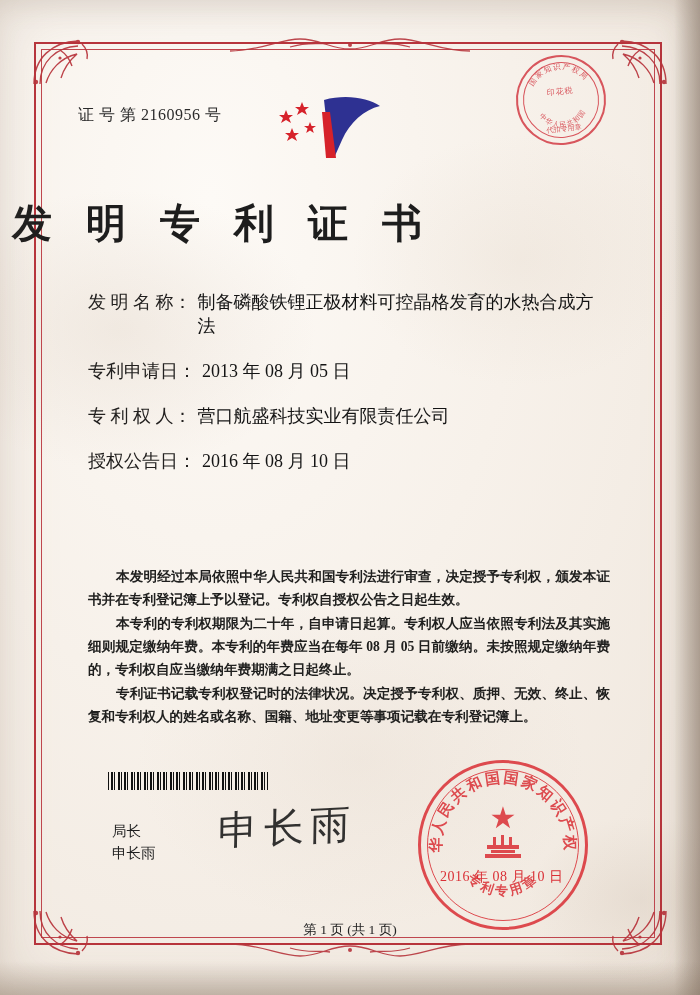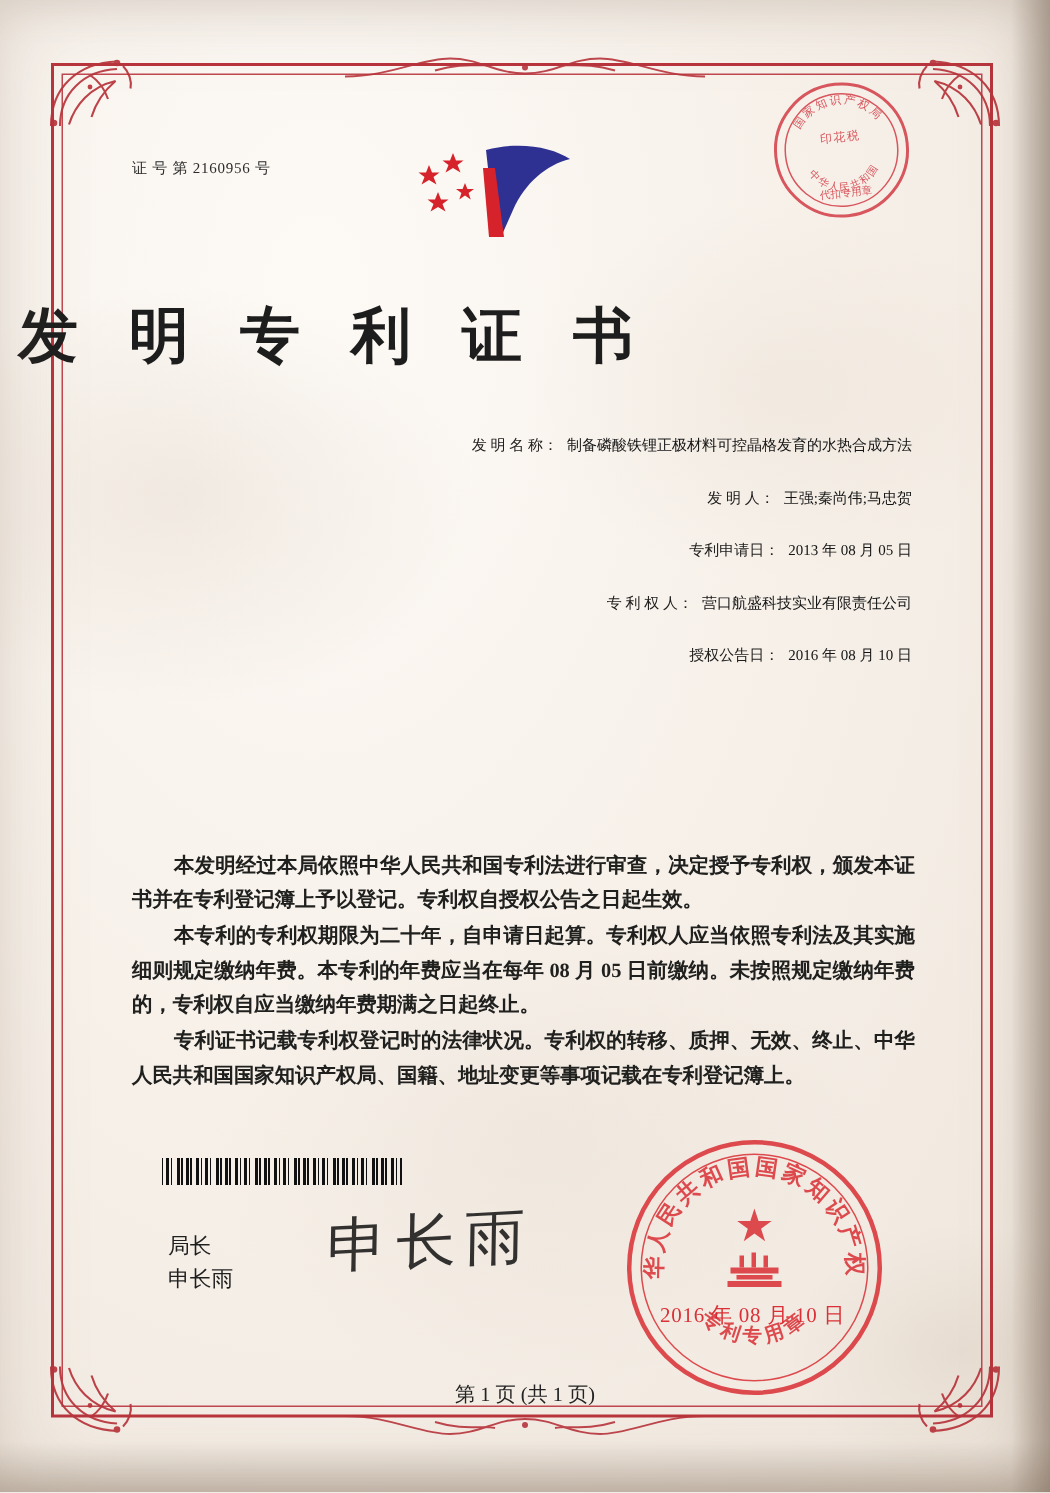--- a/index.html
+++ b/index.html
@@ -132,22 +132,22 @@
     left: 0; right: 0; bottom: 9px;
     text-align: center;
     font-size: 7px;
     letter-spacing: 0px;
     font-family: "Liberation Sans", sans-serif;
   }
 
   
   .cert-no {
     position: absolute;
-    left: 88px; top: 105px;
-    font-size: 10px;
+    left: 78px; top: 105px;
+    font-size: 16px;
     color: #2b2b2b;
     letter-spacing: 0.5px;
   }
 
   
   .title {
     position: absolute;
     left: 0; right: 0; top: 196px;
     font-size: 40px;
     font-weight: bold;
@@ -159,23 +159,22 @@
   
   .fields {
     position: absolute;
     left: 88px; top: 290px;
     width: 520px;
   }
   .field-row {
     display: flex;
     align-items: baseline;
     margin-bottom: 21px;
-    font-size: 10px;
+    font-size: 18px;
     color: #22201f;
-    justify-content: flex-end;
   }
   .field-label {
     white-space: nowrap;
     color: #22201f;
   }
   .field-value {
     margin-left: 6px;
     color: #141414;
   }
 
@@ -403,41 +402,37 @@
   </div>
 
   <div class="title">发 明 专 利 证 书</div>
 
   <div class="fields">
     <div class="field-row">
       <span class="field-label">发 明 名 称：</span>
       <span class="field-value">制备磷酸铁锂正极材料可控晶格发育的水热合成方法</span>
     </div>
     <div class="field-row">
-      <span class="field-label">发 明 人：</span>
-      <span class="field-value">王强;秦尚伟;马忠贺</span>
-    </div>
-    <div class="field-row">
       <span class="field-label">专利申请日：</span>
       <span class="field-value">2013 年 08 月 05 日</span>
     </div>
     <div class="field-row">
       <span class="field-label">专 利 权 人：</span>
       <span class="field-value">营口航盛科技实业有限责任公司</span>
     </div>
     <div class="field-row">
       <span class="field-label">授权公告日：</span>
       <span class="field-value">2016 年 08 月 10 日</span>
     </div>
   </div>
 
   <div class="body-text">
     <p>本发明经过本局依照中华人民共和国专利法进行审查，决定授予专利权，颁发本证书并在专利登记簿上予以登记。专利权自授权公告之日起生效。</p>
     <p>本专利的专利权期限为二十年，自申请日起算。专利权人应当依照专利法及其实施细则规定缴纳年费。本专利的年费应当在每年 08 月 05 日前缴纳。未按照规定缴纳年费的，专利权自应当缴纳年费期满之日起终止。</p>
-    <p>专利证书记载专利权登记时的法律状况。专利权的转移、质押、无效、终止、中华人民共和国国家知识产权局、国籍、地址变更等事项记载在专利登记簿上。</p>
+    <p>专利证书记载专利权登记时的法律状况。决定授予专利权、质押、无效、终止、恢复和专利权人的姓名或名称、国籍、地址变更等事项记载在专利登记簿上。</p>
   </div>
 
   <div class="barcode"></div>
 
   <div class="director">
     <div>局长</div>
     <div>申长雨</div>
   </div>
   <div class="signature">申长雨</div>
 

